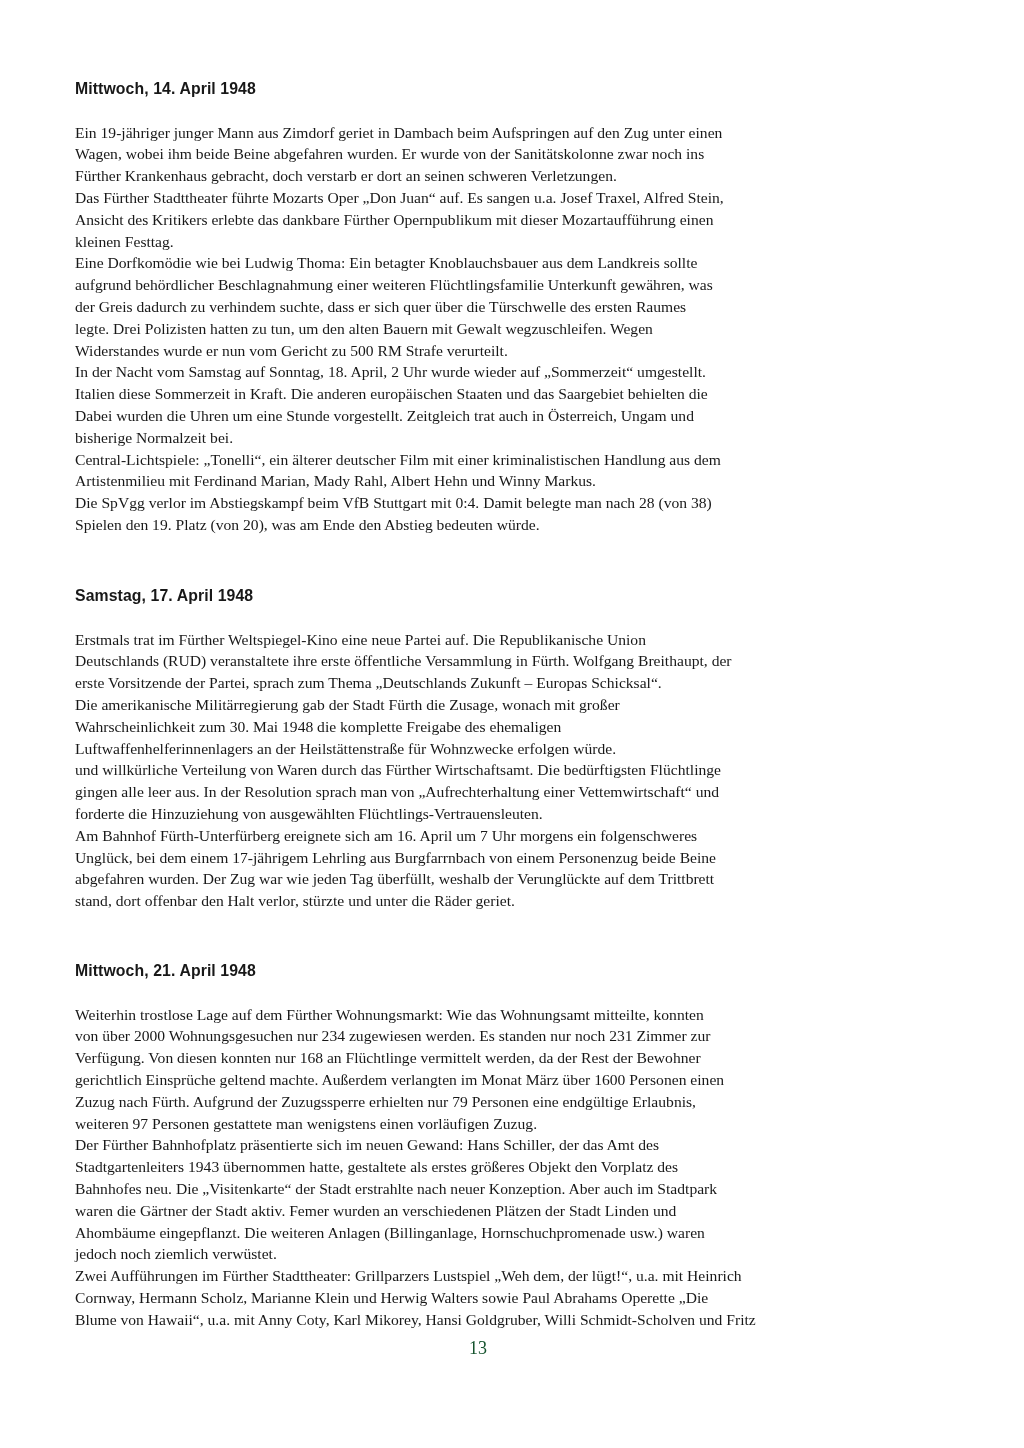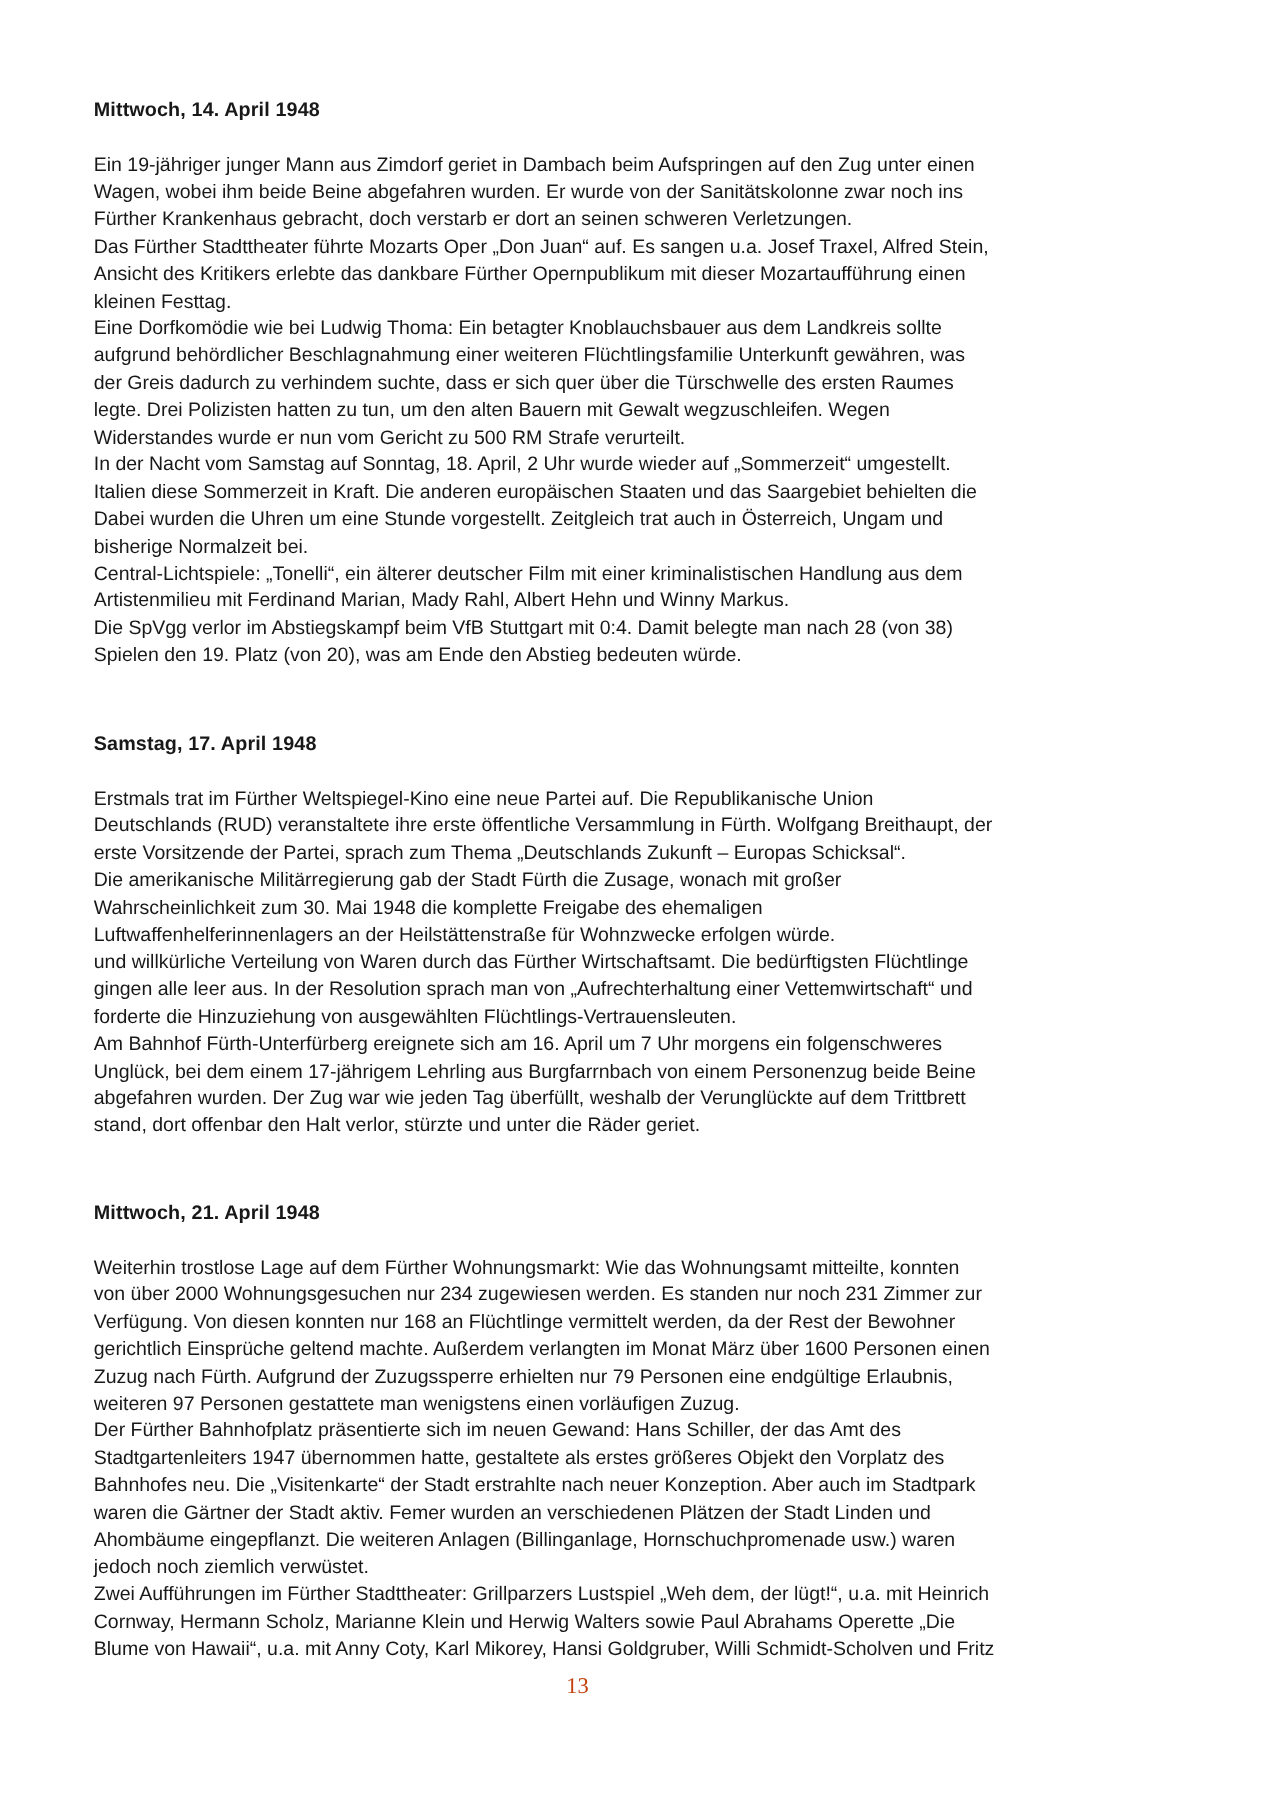--- a/index.html
+++ b/index.html
@@ -29,31 +29,32 @@
     letter-spacing: 0.1px;
     white-space: nowrap;
   }
   .sec-gap {
     height: 21.8px;
   }
   .line {
     font-size: 15.6px;
     line-height: 21.8px;
     white-space: nowrap;
+    font-family: Liberation Serif, serif;
   }
   .footer-pagenum {
     position: absolute;
     top: 1338px;
-    left: 0;
+    left: 16px;
     width: 924px;
     text-align: center;
     font-family: "Liberation Serif", serif;
     font-size: 18px;
     line-height: 21px;
-    color: #c2410c;
+    color: #14532d;
   }
 </style>
 </head>
 <body>
 
 <div class="page">
   <div id="sections">
       <section class="section" style="top: 78px;">
         <h2 class="section-heading">Mittwoch, 14. April 1948</h2>
         <div class="sec-gap"></div>
@@ -97,21 +98,21 @@
       <section class="section" style="top: 960px;">
         <h2 class="section-heading">Mittwoch, 21. April 1948</h2>
         <div class="sec-gap"></div>
         <div class="line">Weiterhin trostlose Lage auf dem Fürther Wohnungsmarkt: Wie das Wohnungsamt mitteilte, konnten</div>
         <div class="line">von über 2000 Wohnungsgesuchen nur 234 zugewiesen werden. Es standen nur noch 231 Zimmer zur</div>
         <div class="line">Verfügung. Von diesen konnten nur 168 an Flüchtlinge vermittelt werden, da der Rest der Bewohner</div>
         <div class="line">gerichtlich Einsprüche geltend machte. Außerdem verlangten im Monat März über 1600 Personen einen</div>
         <div class="line">Zuzug nach Fürth. Aufgrund der Zuzugssperre erhielten nur 79 Personen eine endgültige Erlaubnis,</div>
         <div class="line">weiteren 97 Personen gestattete man wenigstens einen vorläufigen Zuzug.</div>
         <div class="line">Der Fürther Bahnhofplatz präsentierte sich im neuen Gewand: Hans Schiller, der das Amt des</div>
-        <div class="line">Stadtgartenleiters 1947 übernommen hatte, gestaltete als erstes größeres Objekt den Vorplatz des</div>
+        <div class="line">Stadtgartenleiters 1943 übernommen hatte, gestaltete als erstes größeres Objekt den Vorplatz des</div>
         <div class="line">Bahnhofes neu. Die „Visitenkarte“ der Stadt erstrahlte nach neuer Konzeption. Aber auch im Stadtpark</div>
         <div class="line">waren die Gärtner der Stadt aktiv. Femer wurden an verschiedenen Plätzen der Stadt Linden und</div>
         <div class="line">Ahombäume eingepflanzt. Die weiteren Anlagen (Billinganlage, Hornschuchpromenade usw.) waren</div>
         <div class="line">jedoch noch ziemlich verwüstet.</div>
         <div class="line">Zwei Aufführungen im Fürther Stadttheater: Grillparzers Lustspiel „Weh dem, der lügt!“, u.a. mit Heinrich</div>
         <div class="line">Cornway, Hermann Scholz, Marianne Klein und Herwig Walters sowie Paul Abrahams Operette „Die</div>
         <div class="line">Blume von Hawaii“, u.a. mit Anny Coty, Karl Mikorey, Hansi Goldgruber, Willi Schmidt-Scholven und Fritz</div>
       </section>
     </div>
   <div class="footer-pagenum">13</div>

